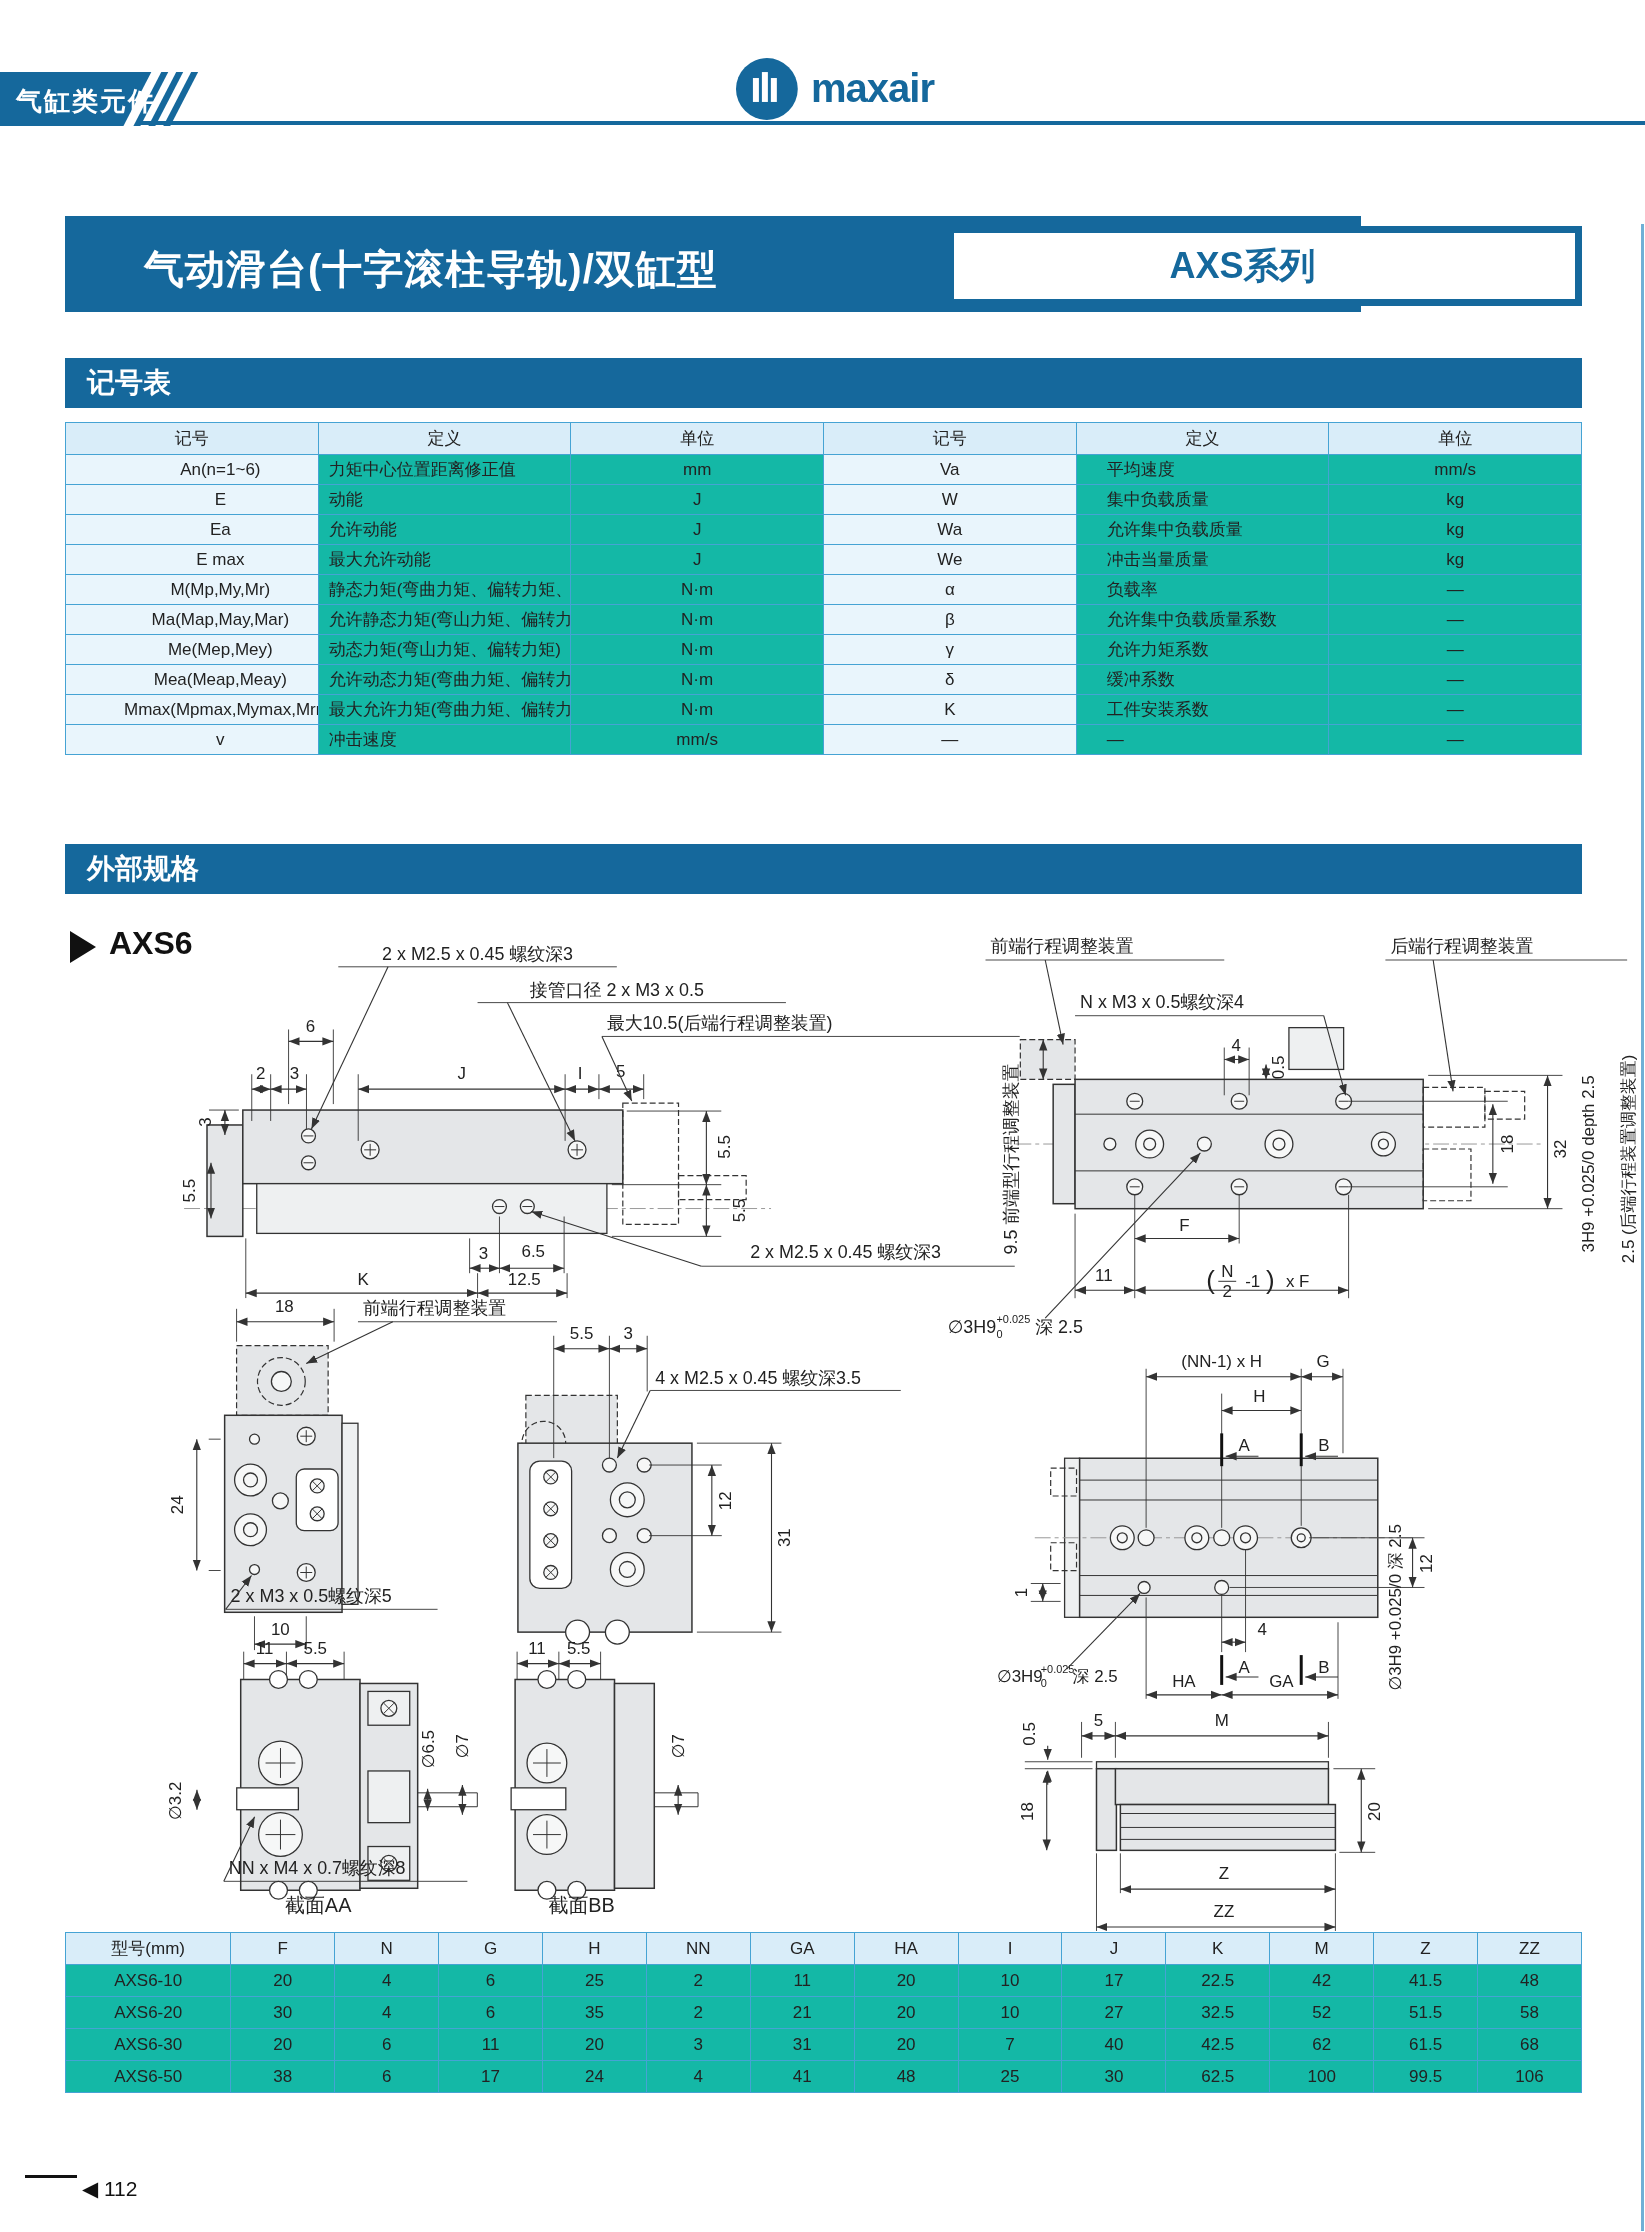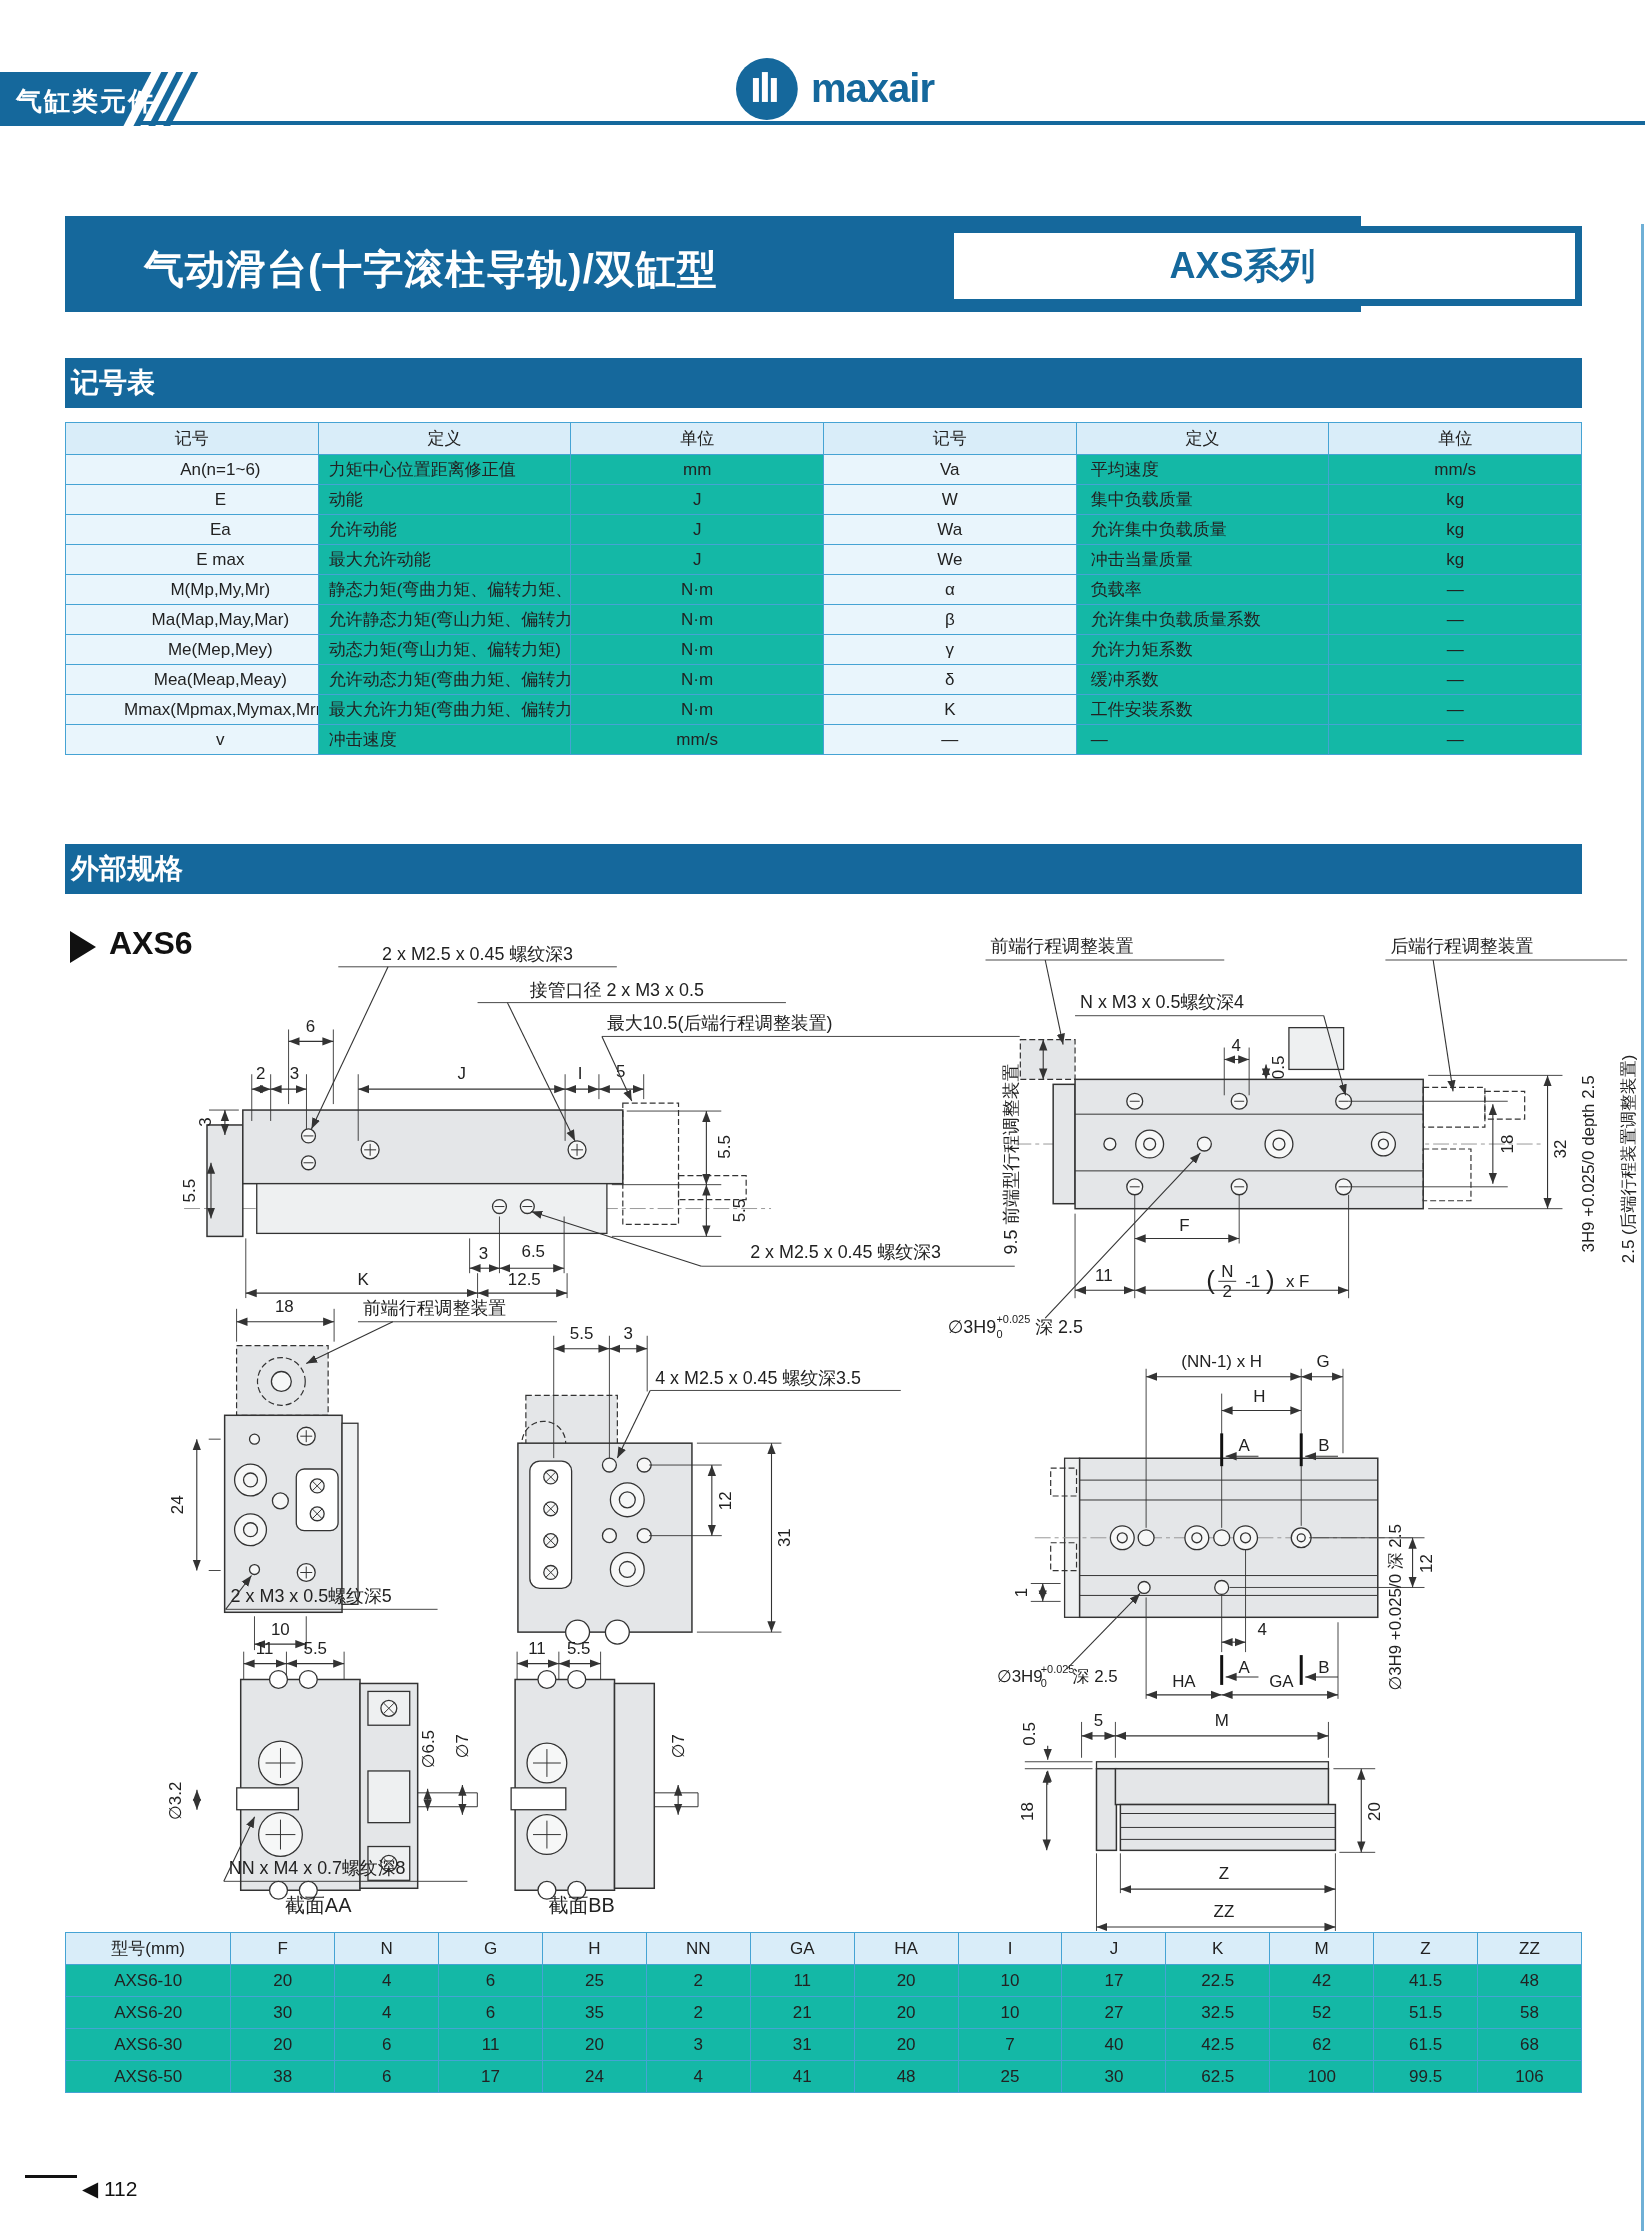--- a/index.html
+++ b/index.html
@@ -10,32 +10,32 @@
   #hdr-rule{left:137px;top:121px;width:1508px;height:4px;background:#15689c}
   #hdr-tag-text{left:16px;top:84px;font-size:26px;font-weight:bold;color:#fff;letter-spacing:2px}
   #logo-text{font-size:40px;font-weight:bold;color:#15689c;letter-spacing:-1px}
   
   #title-bar{left:65px;top:216px;width:1296px;height:96px;background:#15689c}
   #title-text{left:144px;top:242px;font-size:40px;font-weight:bold;color:#fff;letter-spacing:1px}
   #series-box{left:947px;top:226px;width:635px;height:80px;background:#fff;border:7px solid #15689c;box-sizing:border-box}
   #series-text{width:577px;text-align:center;font-size:36px;font-weight:bold;color:#15689c;line-height:66px}
   
   .sec-banner{left:65px;width:1517px;height:50px;background:#15689c;color:#fff;
-              font-size:28px;font-weight:bold;line-height:50px;padding-left:6px;box-sizing:border-box}
+              font-size:28px;font-weight:bold;line-height:50px;padding-left:22px;box-sizing:border-box}
   
   table{border-collapse:collapse;table-layout:fixed;background:#14b8a6}
   th,td{border:1.6px solid #45a3d4;font-size:17px;overflow:hidden;white-space:nowrap}
   th{background:#d9edf9;font-weight:normal;height:29px;text-align:center}
   #sym-table{left:65px;top:422px;width:1517px}
   #sym-table td{height:27px}
   #sym-table td:nth-child(1){background:#e9f5fc;text-align:center;padding-left:58px}
   #sym-table td:nth-child(2){text-align:left;padding-left:10px}
   #sym-table td:nth-child(3){text-align:center}
   #sym-table td:nth-child(4){background:#e9f5fc;text-align:center}
-  #sym-table td:nth-child(5){text-align:left;padding-left:14px}
+  #sym-table td:nth-child(5){text-align:left;padding-left:30px}
   #sym-table td:nth-child(6){text-align:center}
   #dim-table{left:65px;top:1932px;width:1517px}
   #dim-table td{height:29px;text-align:center}
   #dim-table td:nth-child(1){text-align:center}
   
   #axs6-marker{left:70px;top:931px;width:0;height:0;border-left:26px solid #111;
                border-top:16px solid transparent;border-bottom:16px solid transparent}
   #axs6-label{left:109px;top:925px;font-size:32px;font-weight:bold;color:#111}
   
   svg.draw{position:absolute;overflow:visible}

